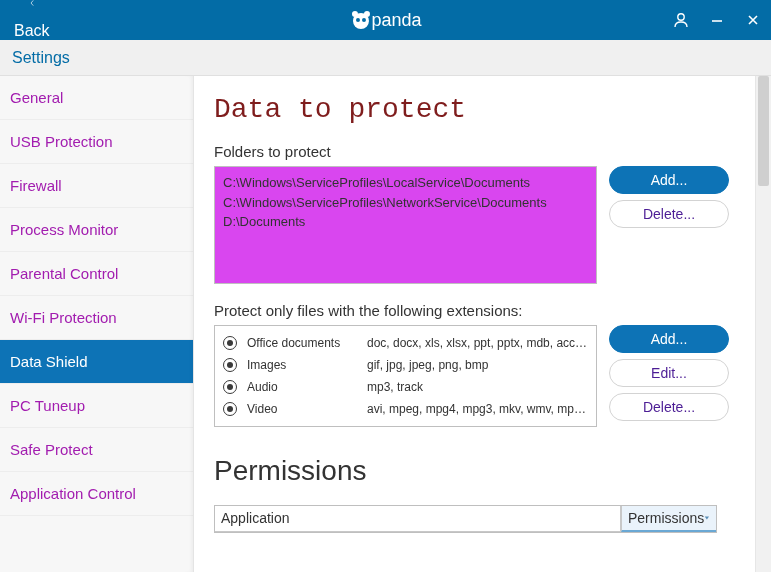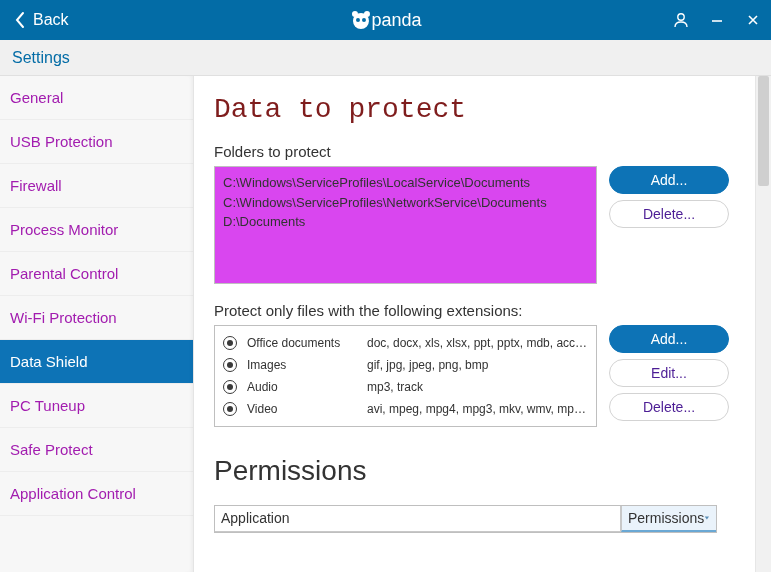--- a/index.html
+++ b/index.html
@@ -1,18 +1,18 @@
 <!DOCTYPE html>
 <html><head>
 <meta charset="utf-8">
 <style>
   * { box-sizing: border-box; margin: 0; padding: 0; font-family: "Segoe UI", Arial, sans-serif; }
   body { width: 771px; height: 572px; overflow: hidden; background: #fff; font-size: 14px; color: #333; }
   .titlebar { height: 40px; background: #036ca6; display: flex; align-items: center; color: #fff; position: relative; }
-  .titlebar .back { display: flex; align-items: center; gap: 7px; padding: 0 14px; height: 100%; cursor: pointer; font-size: 16px; }
+  .titlebar .back { display: flex; align-items: center; gap: 16px; padding: 0 14px; height: 100%; cursor: pointer; font-size: 16px; flex-direction: column; }
   .titlebar .brand { position: absolute; left: 50%; transform: translateX(-50%); display: flex; align-items: center; gap: 0; font-size: 18px; font-weight: 400; }
   .titlebar .right { position: absolute; right: 0; display: flex; align-items: center; height: 100%; }
   .titlebar .rbtn { width: 36px; height: 100%; display: flex; align-items: center; justify-content: center; cursor: pointer; font-size: 18px; }
   .settings-bar { height: 36px; background: #f0f0f0; color: #036ca6; font-size: 16px; display: flex; align-items: center; padding: 0 12px; border-bottom: 1px solid #e0e0e0; }
   .main { display: flex; height: calc(572px - 40px - 36px); }
   .sidebar { width: 194px; background: #f7f7f7; border-right: 1px solid #e4e4e4; overflow-y: auto; flex-shrink: 0; position: relative; }
   .sidebar::after { content: ""; position: absolute; right: 0; top: 0; bottom: 0; width: 8px; box-shadow: inset -3px 0 4px -2px rgba(0,0,0,0.06); pointer-events: none; }
   .side-item { padding: 13px 10px; color: #a21caf; font-size: 15px; cursor: pointer; border-bottom: 1px solid #ededed; }
   .side-item.active { background: #0d73b6; color: #fff; }
   .content-wrap { flex: 1; overflow: hidden; display: flex; }

